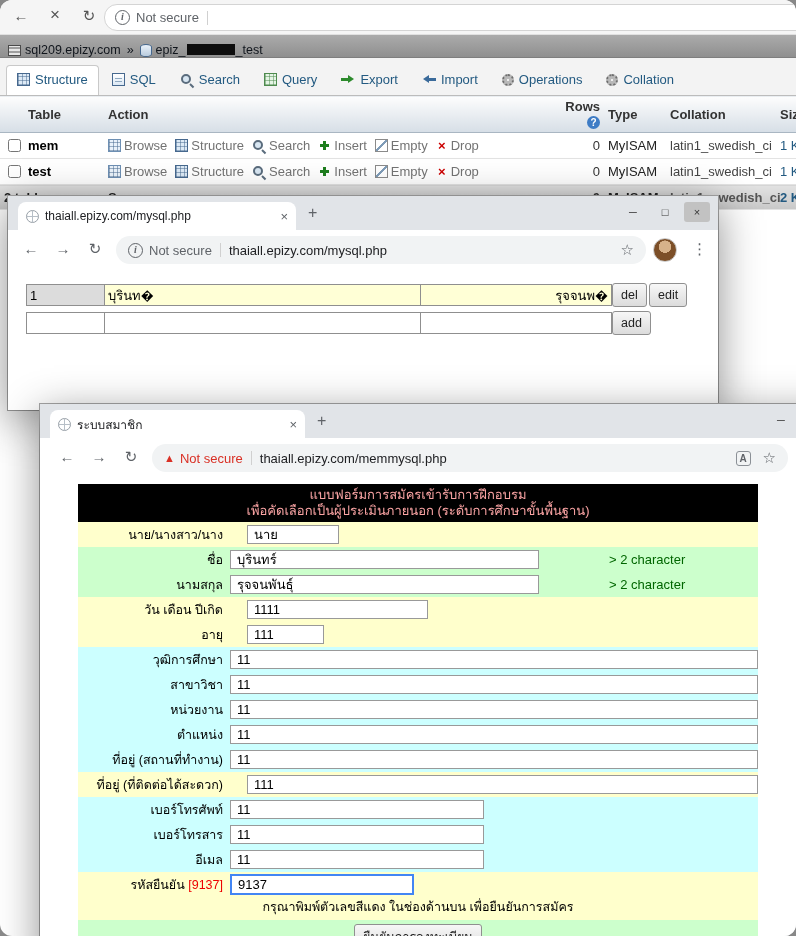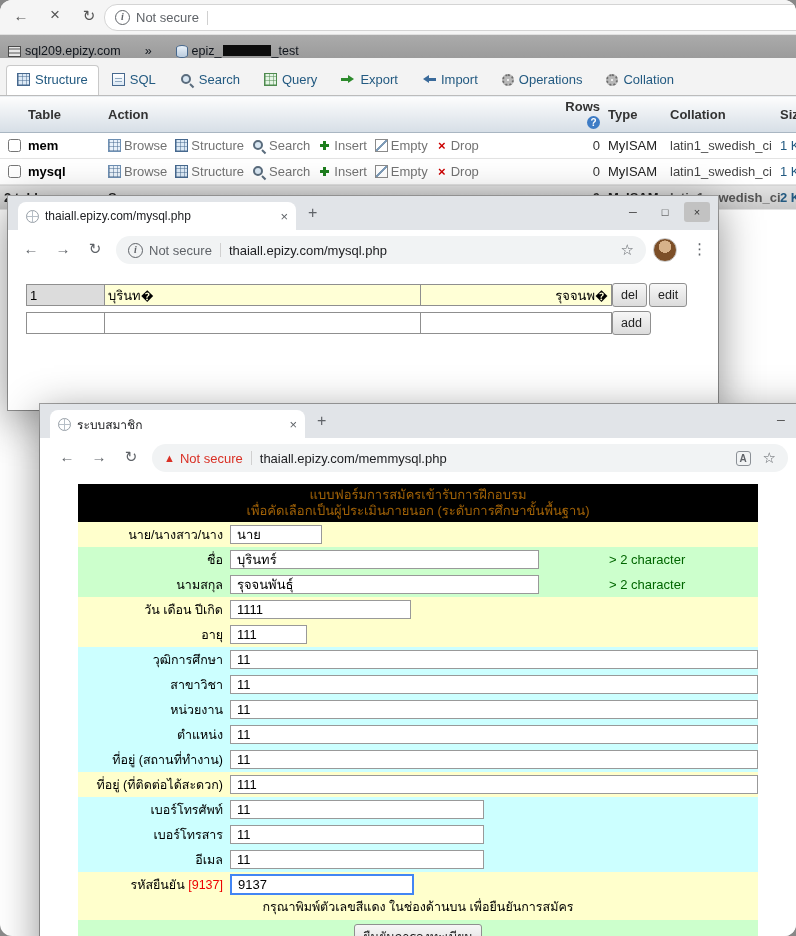--- a/index.html
+++ b/index.html
@@ -80,21 +80,21 @@
   #bb-toolbar{position:absolute;left:0;top:0;right:0;height:34px;background:#f5f5f5;border-bottom:1px solid #e0e0e0;}
   .bbnavic{position:absolute;top:7px;width:22px;text-align:center;font-size:15px;color:#555;}
   #bb-address{position:absolute;left:104px;top:4px;right:-30px;height:25px;background:#fff;
     border:1px solid #d4d4d4;border-radius:13px;display:flex;align-items:center;
     padding:0 10px;white-space:nowrap;overflow:hidden;}
   .nsgrey{color:#5f6368;margin:0 4px 0 6px;}
   .vsep{width:1px;height:14px;background:#d0d0d0;margin:0 8px 0 4px;flex:none;}
   .urltxt{color:#202124;}
 
   #bb-crumb{position:absolute;left:0;top:35px;right:0;height:22px;background:linear-gradient(#ababab,#8f8f8f);
-    border-bottom:1px solid #7e7e7e;display:flex;align-items:flex-start;gap:24px;padding:9px 8px;
+    border-bottom:1px solid #7e7e7e;display:flex;align-items:flex-end;gap:6px;padding:0 8px;
     color:#10151c;font-size:12.5px;}
   #bb-crumb a{color:#10151c;text-decoration:none;display:inline-flex;align-items:center;gap:4px;}
 
   #pma-tabs{position:absolute;left:0;top:58px;right:0;height:37px;background:#f3f3f3;
     border-bottom:1px solid #c9c9c9;display:flex;align-items:flex-end;padding:0 6px;gap:2px;}
   .pmatab{display:flex;align-items:center;gap:5px;padding:6px 10px 8px;color:#235a81;font-size:13px;
     border:1px solid transparent;border-bottom:none;border-radius:4px 4px 0 0;}
   .pmatab.active{background:#fff;border-color:#c9c9c9;}
 
   #pma-table{position:absolute;left:0;top:95px;width:834px;border-collapse:collapse;font-size:13px;table-layout:fixed;}
@@ -134,23 +134,23 @@
 
   
   .tin{position:absolute;height:20px;border:1px solid #8f8f8f;font-size:13px;padding:0 3px;
     font-family:"Liberation Sans",sans-serif;box-sizing:content-box;background:#fff;}
   .btn{background:linear-gradient(#f7f7f7,#dcdcdc);border:1px solid #909090;border-radius:3px;
     font-family:"Liberation Sans",sans-serif;font-size:12.5px;color:#222;padding:2px 8px;}
   .btn.abs{height:24px;box-sizing:border-box;}
 
   
   #mform{position:absolute;left:38px;top:6px;width:680px;}
-  .mhead{background:#000;color:#a16207;text-align:center;font-size:13px;line-height:16px;padding:3px 0;}
+  .mhead{background:#000;color:#fca5a5;text-align:center;font-size:13px;line-height:16px;padding:3px 0;}
   .frow{display:flex;align-items:center;min-height:25px;padding:0;}
-  .ry{background:#ffffcc;}.rg{background:#ccffcc;}.rc{background:#ccffff;}
+  .ry{background:#ffffcc;gap:17px;}.rg{background:#ccffcc;}.rc{background:#ccffff;}
   .flabel{width:145px;text-align:right;padding-right:7px;flex:none;font-size:12.5px;color:#000;white-space:nowrap;}
   .fin{height:17px;border:1px solid #999;background:#fff;font-size:13px;padding:0 6px;
     font-family:"Liberation Sans",sans-serif;}
   .fhint{color:#006600;margin-left:70px;font-size:13px;}
   .vrow{padding:2px 0;}
   .vline{display:flex;align-items:center;}
   .vfocus{border:2px solid #4285f4;}
   .vnote{text-align:center;font-size:12.5px;padding:2px 0 1px;color:#000;}
   .red{color:#ee0000;}
   .subrow{justify-content:center;padding:4px 0;}
@@ -271,21 +271,21 @@
               </a>
           </div>
         </td>
         <td class="num">0</td>
         <td>MyISAM</td>
         <td class="coll">latin1_swedish_ci</td>
         <td class="size">1 KiB</td>
       </tr>
       <tr>
         <td><input type="checkbox" style=""></td>
-        <td class="tname">mysql</td>
+        <td class="tname">test</td>
         <td>
           <div class="acts">
             <a href="#" class="pmalink">
                 <span class="ic ic-grid-lt"></span>
                 <span>Browse</span>
               </a>
             <a href="#" class="pmalink">
                 <span class="ic ic-grid"></span>
                 <span>Structure</span>
               </a>

